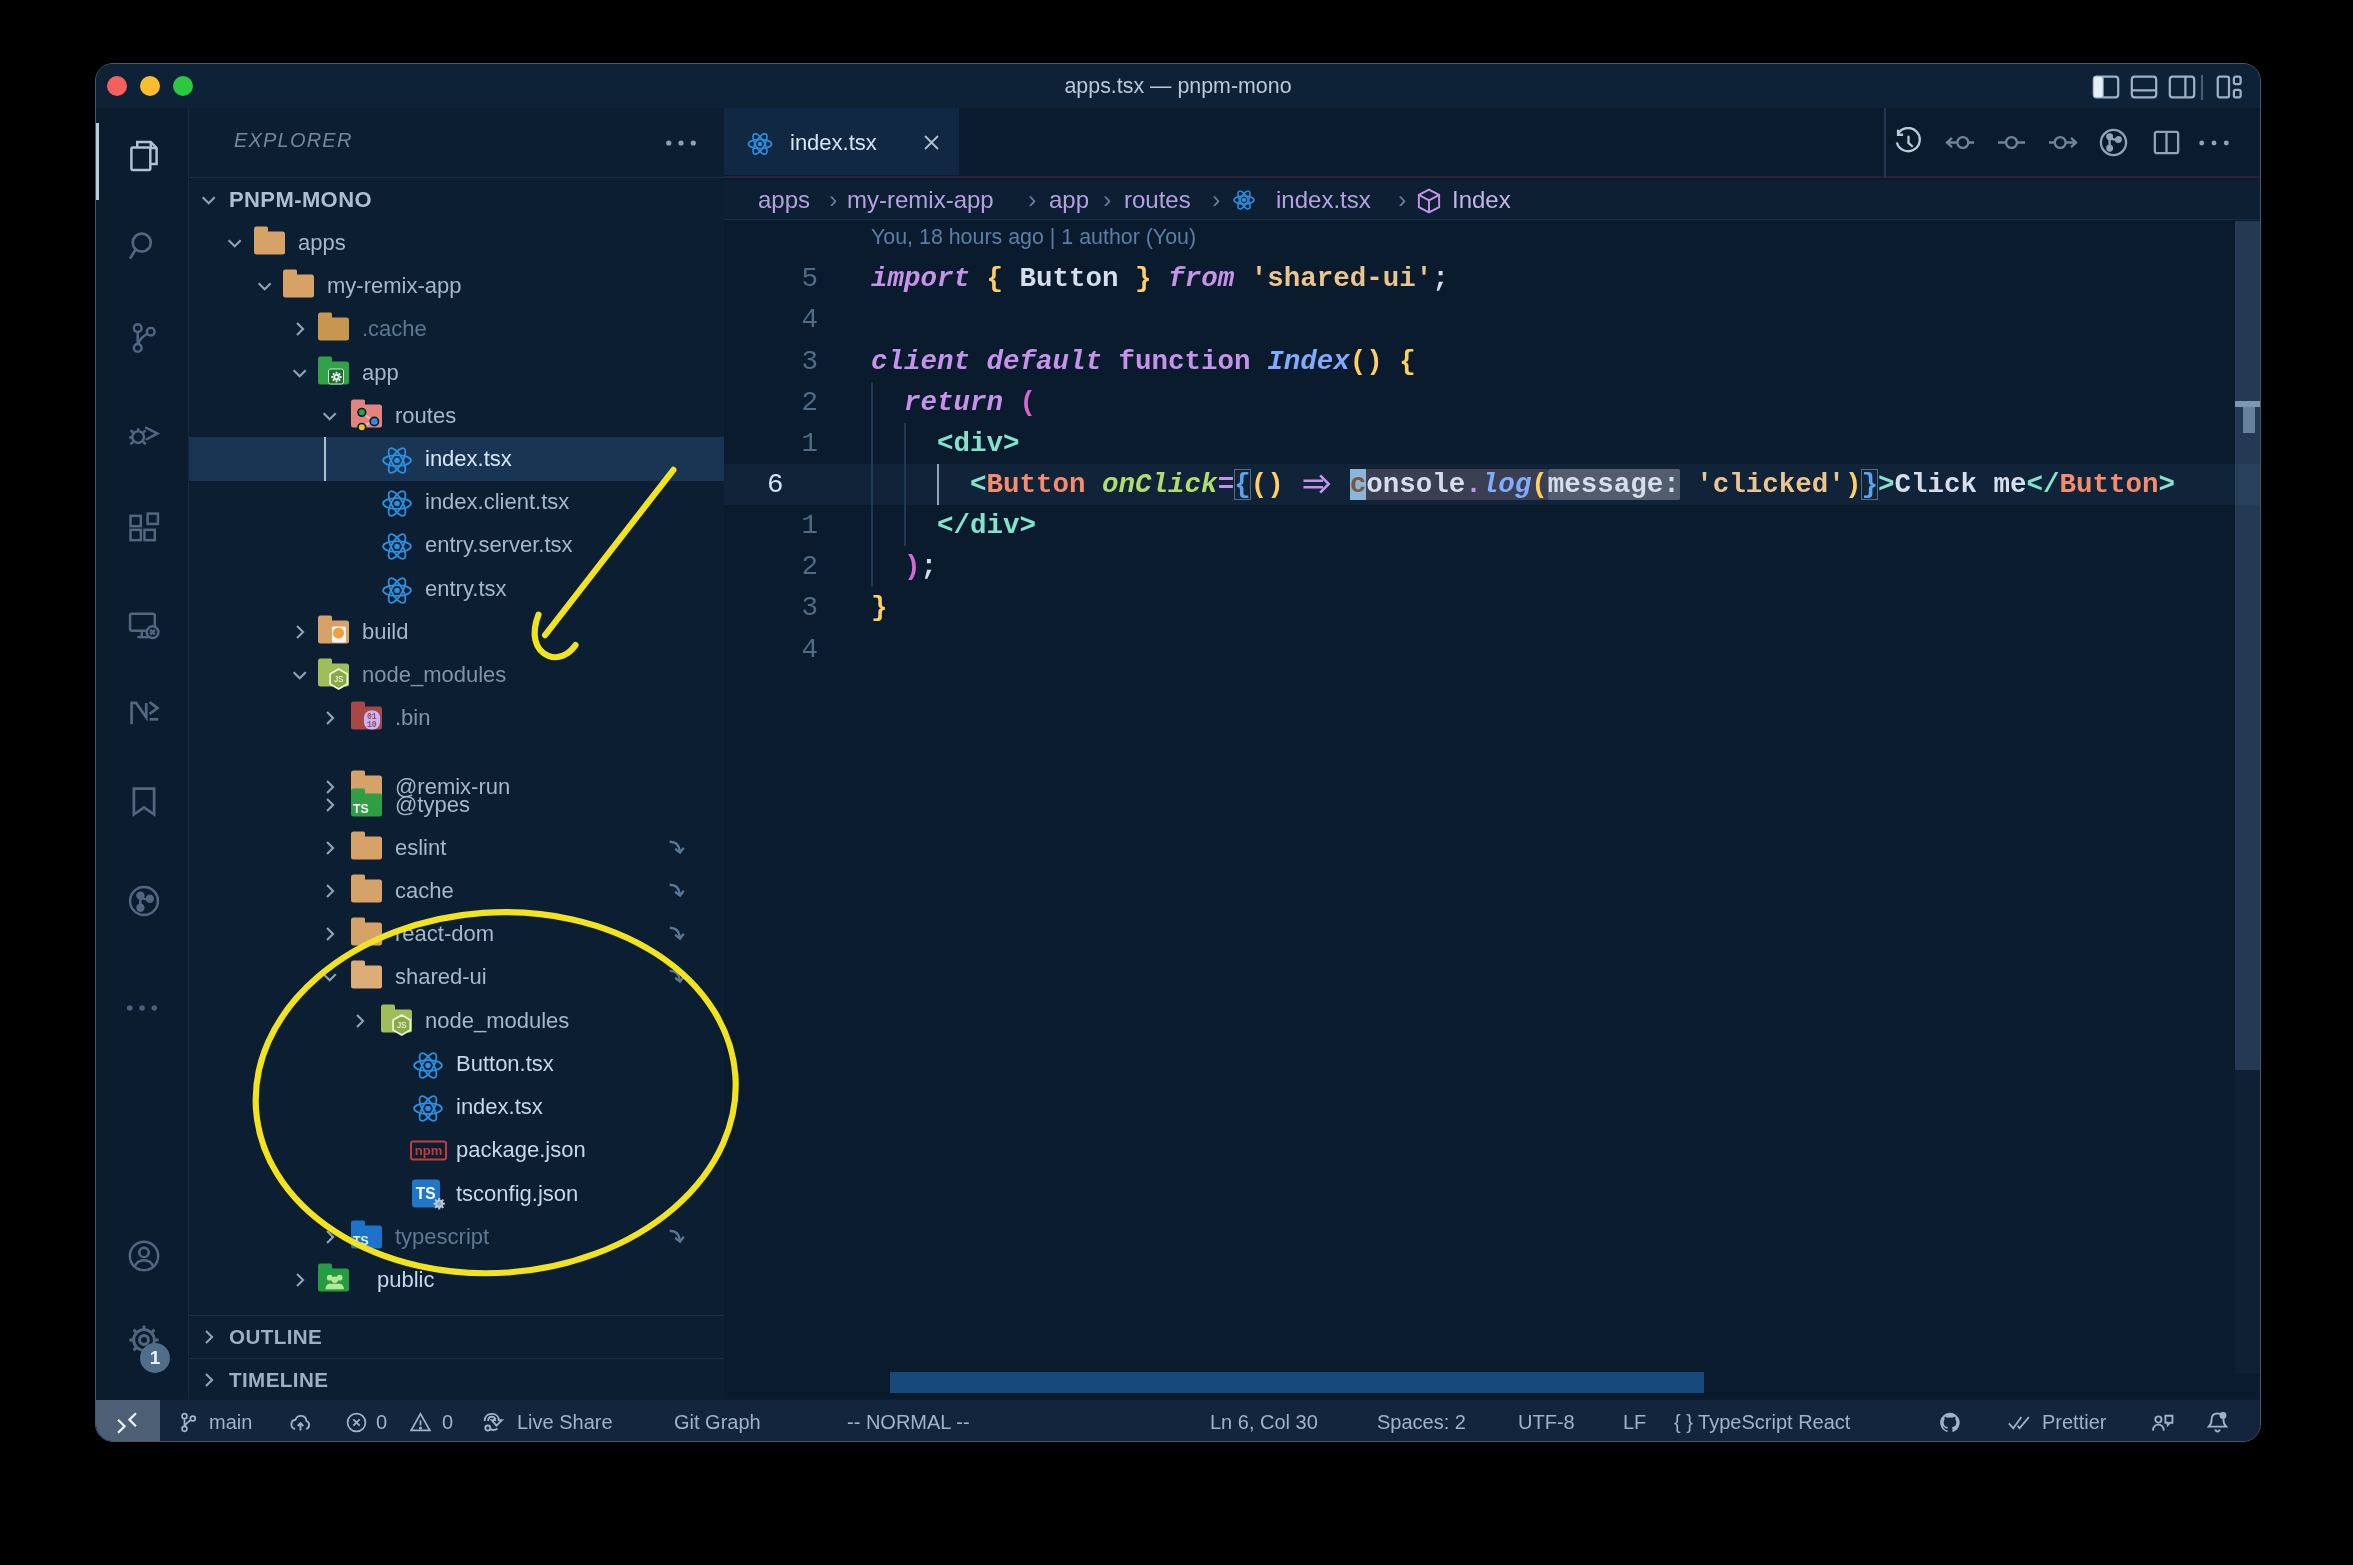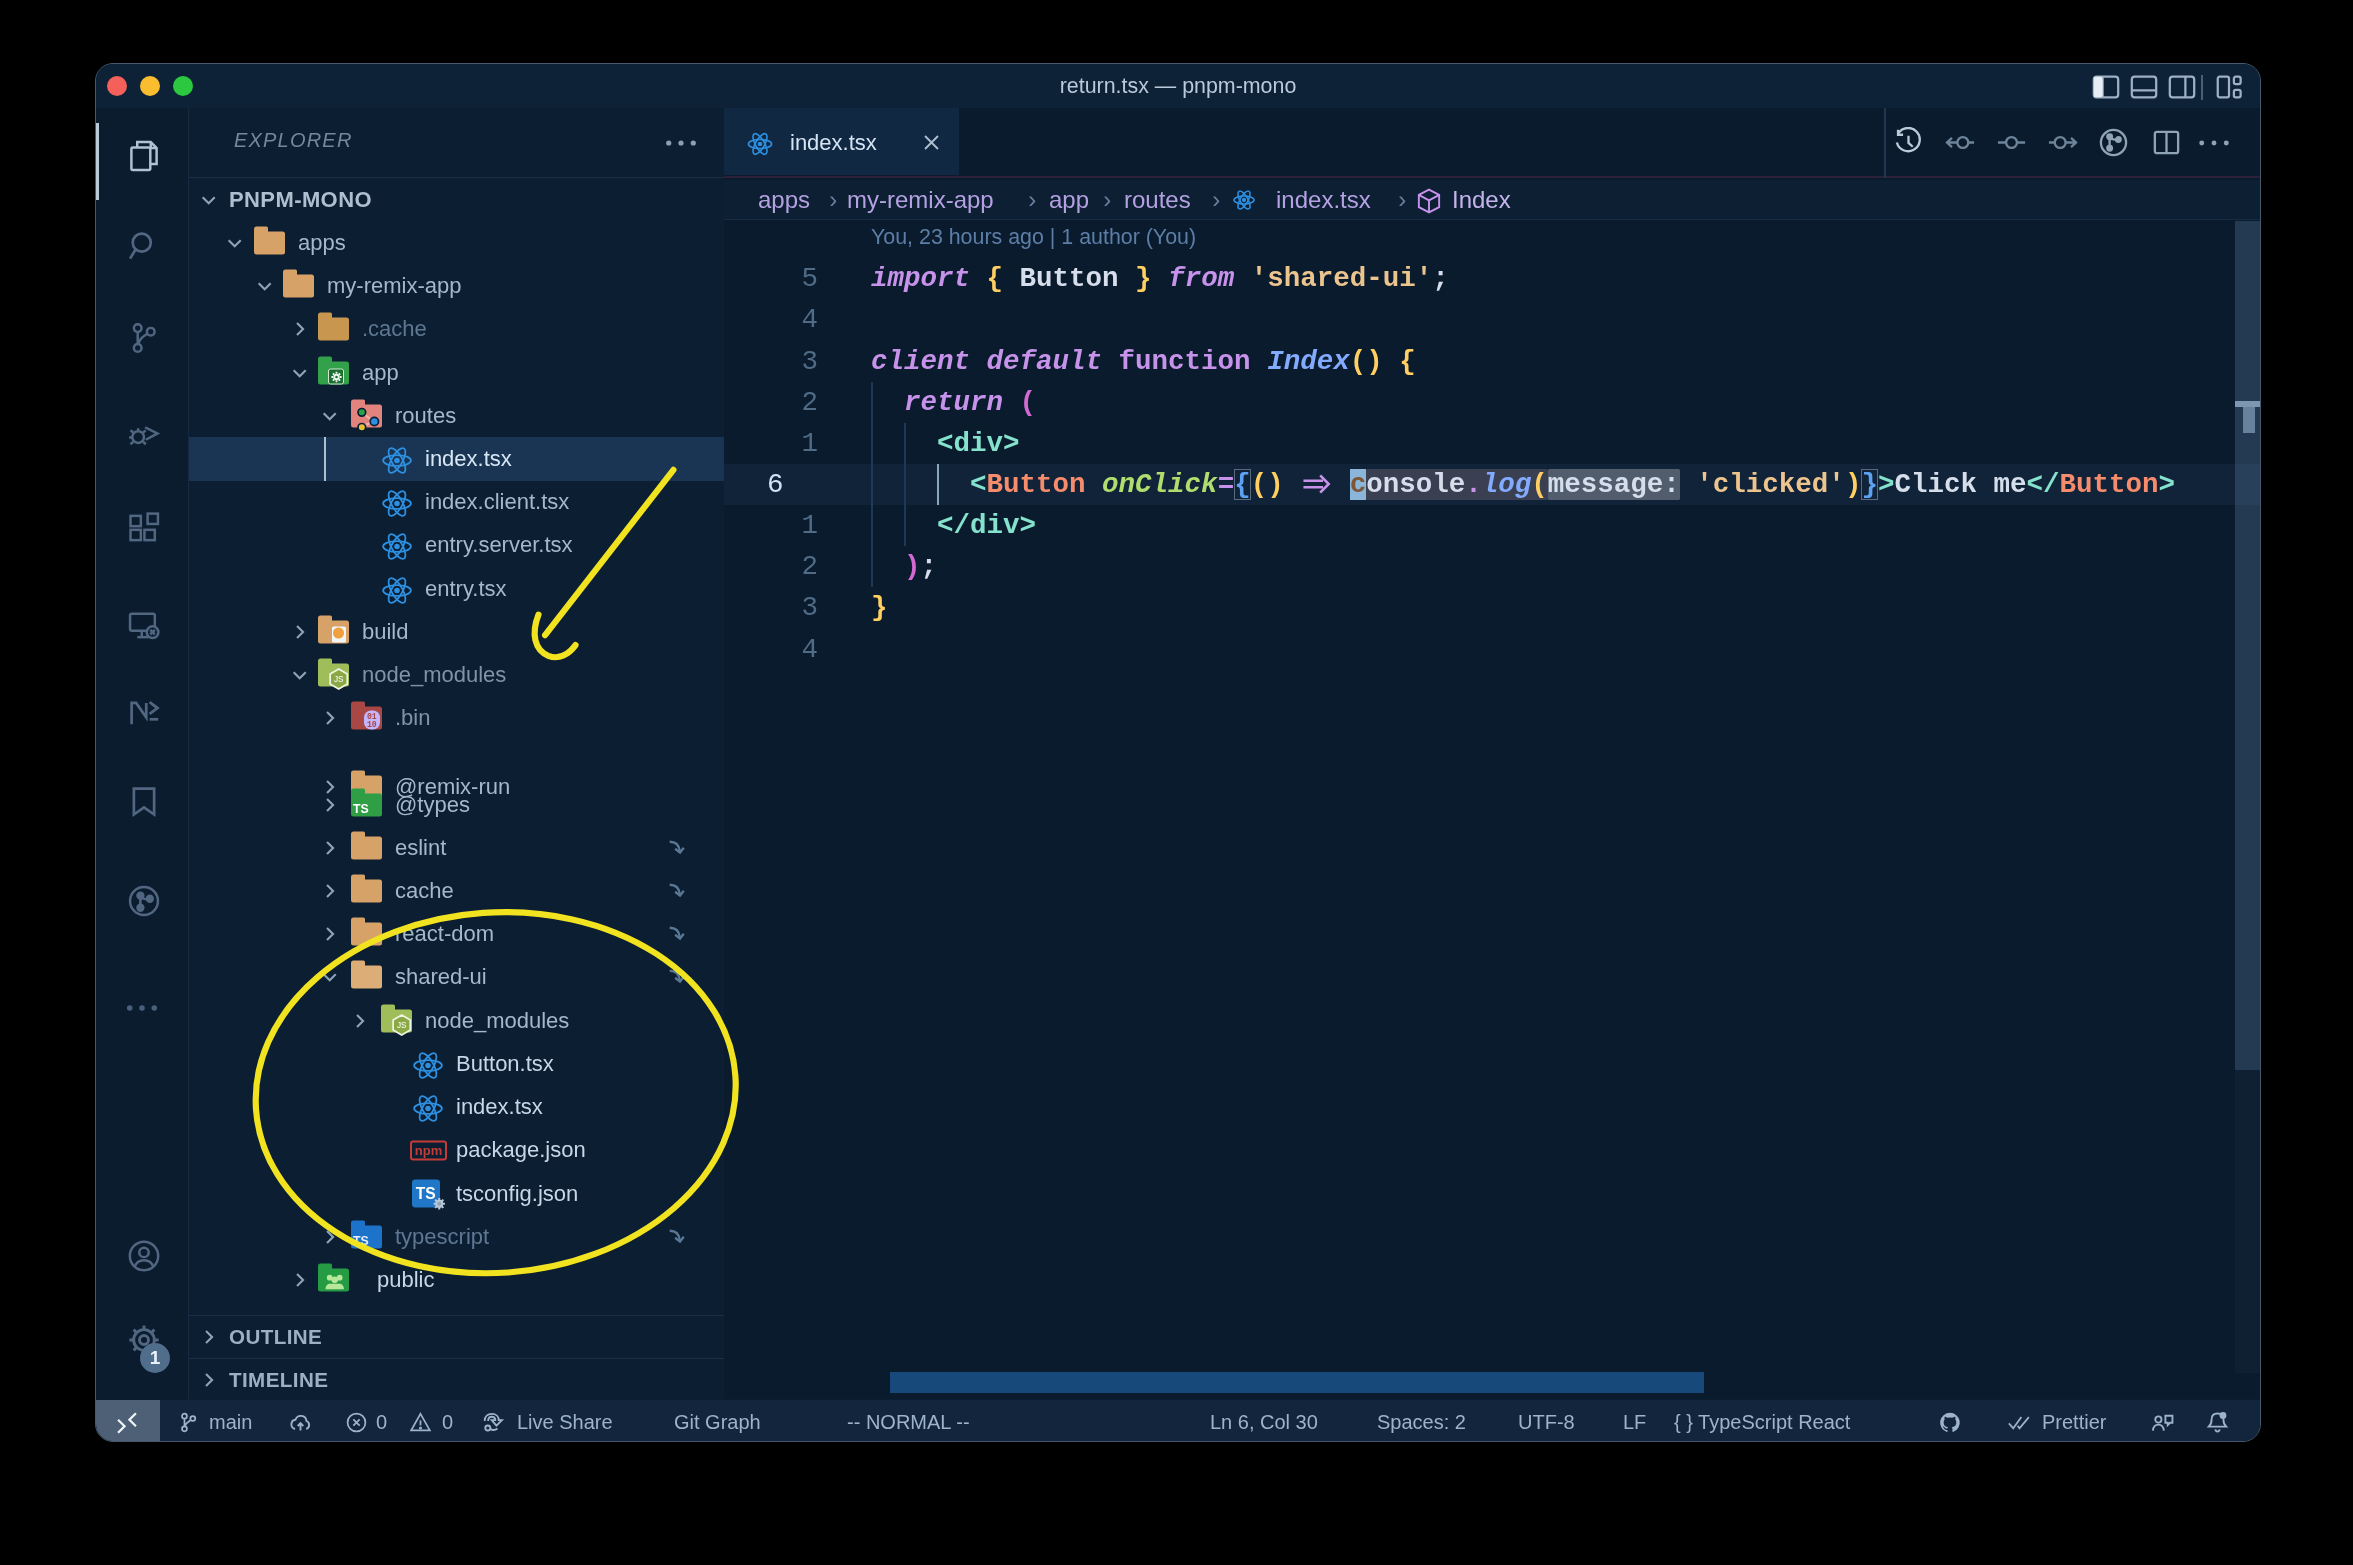--- a/index.html
+++ b/index.html
@@ -67,21 +67,21 @@
   
   #annot { position:absolute; left:0; top:0; width:2354px; height:1565px; pointer-events:none; }
 </style>
 </head>
 <body>
 <div id="win">
   <div id="titlebar">
     <div class="light" style="left:10.7px;  background:#f6605b;"></div>
     <div class="light" style="left:44px;  background:#fabd2f;"></div>
     <div class="light" style="left:77px;  background:#2bc840;"></div>
-    <div id="title">return.tsx — pnpm-mono</div>
+    <div id="title">apps.tsx — pnpm-mono</div>
     <div id="tb-icons">
       <svg class="abs" style="left:1995px;top:8.2px" width="30" height="30" viewBox="0 0 16 16" fill="none" stroke="#9db0c4" stroke-width="1.2">
           <rect x="1.5" y="2.5" width="13" height="11" rx="1.5"></rect>
           <path d="M6.2 2.5 L6.2 13.5"></path>
           <rect x="1.5" y="2.5" width="4.7" height="11" rx="1.2" fill="#e7edf5" stroke="none"></rect>
         </svg>
       <svg class="abs" style="left:2033px;top:8.2px" width="30" height="30" viewBox="0 0 16 16" fill="none" stroke="#9db0c4" stroke-width="1.2">
           <rect x="1.5" y="2.5" width="13" height="11" rx="1.5"></rect>
           <path d="M1.5 9.8 L14.5 9.8"></path>
         </svg>
@@ -581,21 +581,21 @@
         </svg>
       <span class="abs" style="left:552px">index.tsx</span>
       <span class="abs csep" style="left:666px">›</span>
       <svg class="abs" style="left:691px;top:6.6px" width="28" height="28" viewBox="0 0 16 16" fill="none" stroke="#c792ea" stroke-width="1.1">
           <path d="M8 1.5 L13.8 4.5 V11.5 L8 14.5 L2.2 11.5 V4.5 Z"></path>
           <path d="M2.4 4.6 L8 7.6 L13.6 4.6 M8 7.6 V14.2"></path>
         </svg>
       <span class="abs" style="left:728px;color:#c5b3ec;">Index</span>
     </div>
     <div id="codearea">
-      <div class="abs" style="left:147px;top:3.3px;font-size:21.4px;color:#5d7ea6;">You, 23 hours ago | 1 author (You)</div>
+      <div class="abs" style="left:147px;top:3.3px;font-size:21.4px;color:#5d7ea6;">You, 18 hours ago | 1 author (You)</div>
       <div class="cline" style="top:36px">
           <span class="num">5</span>
           <span class="codetext"><span class="kw">import</span> <span class="gold">{</span> Button <span class="gold">}</span> <span class="kw">from</span> <span class="str">'shared-ui'</span>;</span>
         </div>
       <div class="cline" style="top:77px">
           <span class="num">4</span>
         </div>
       <div class="cline" style="top:119px">
           <span class="num">3</span>
           <span class="codetext"><span class="kw">client</span> <span class="kw">default</span> <span class="kwu">function</span> <span class="fnb">Index</span><span class="gold">()</span> <span class="gold">{</span></span>

